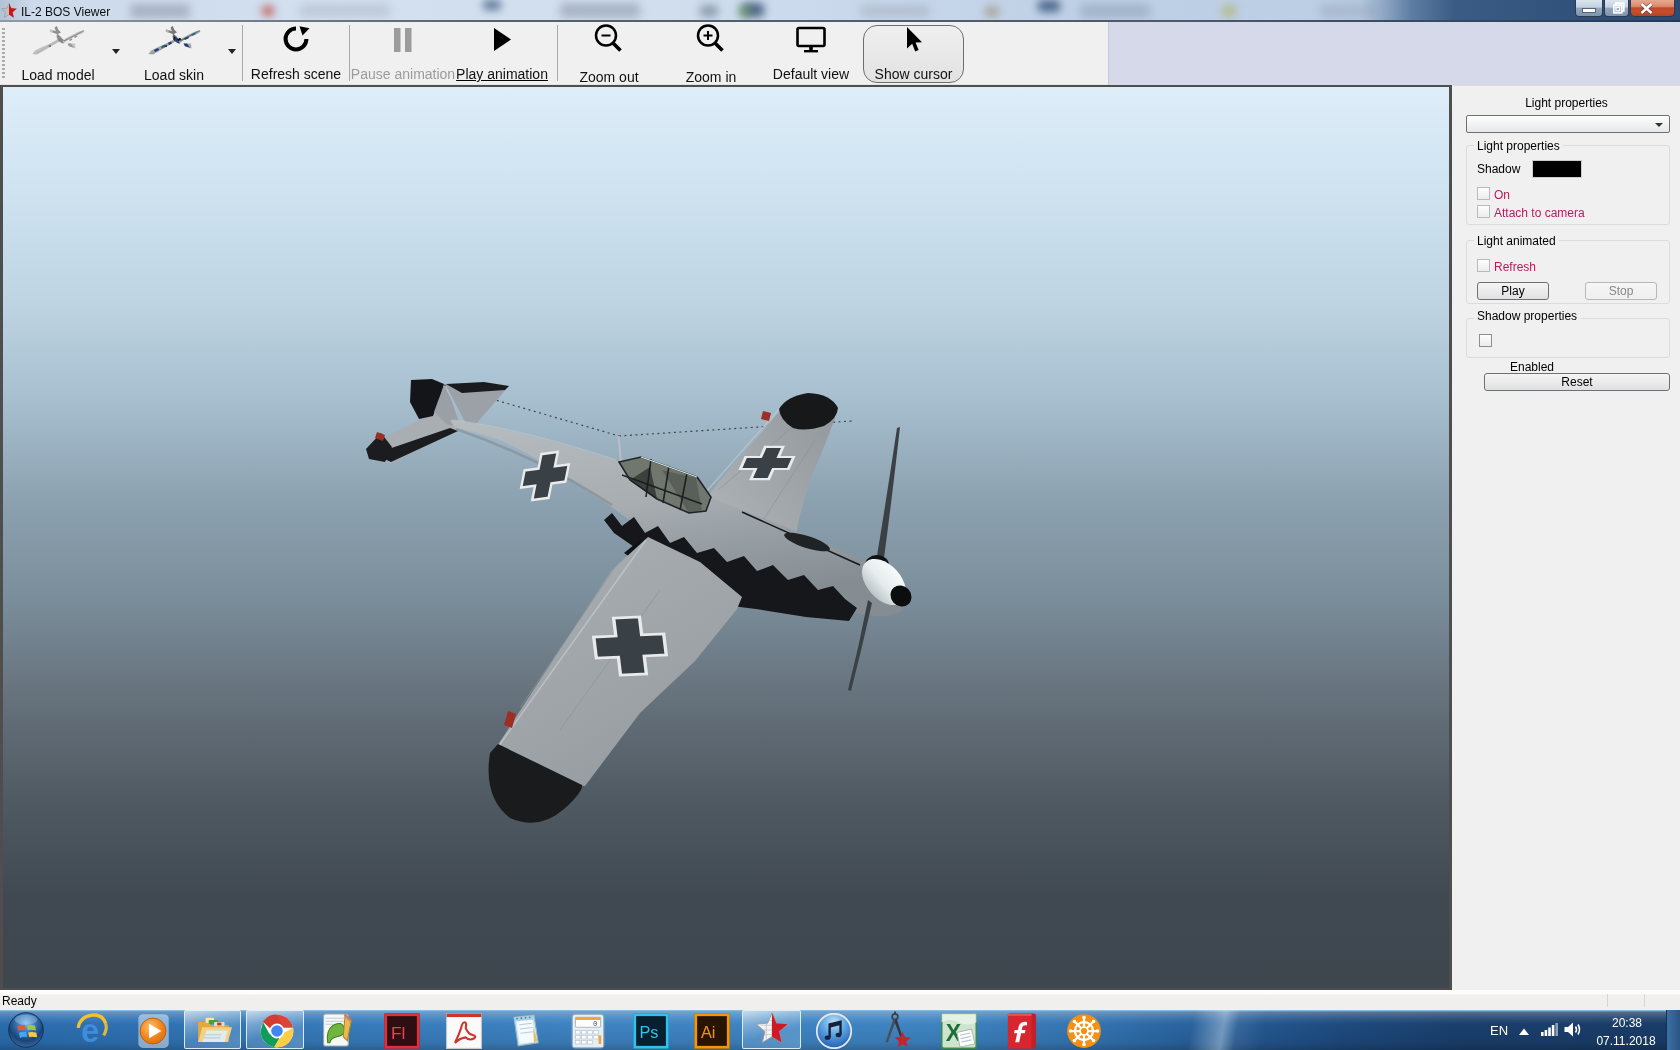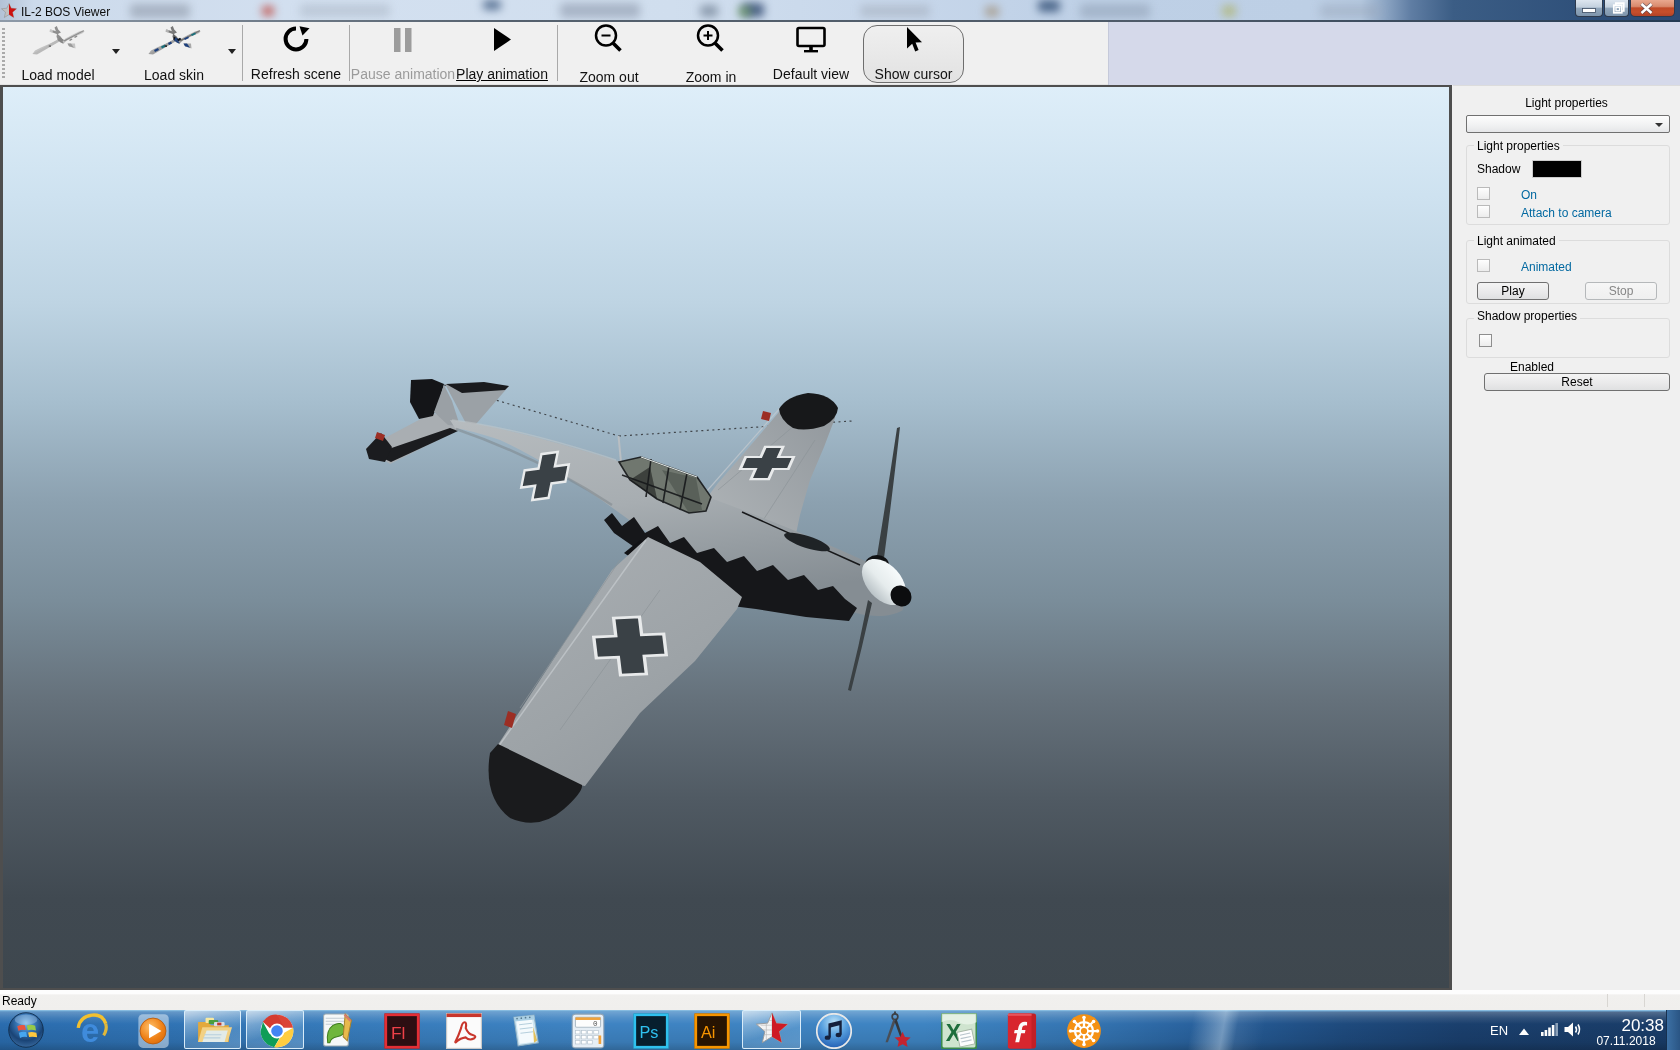--- a/index.html
+++ b/index.html
@@ -40,21 +40,21 @@
   border:2px solid #4e4e4e; border-left-width:3px; border-right-width:3px; }
 #vp-inner { position:absolute; left:0; top:0; width:1446px; height:901px;
   background:linear-gradient(180deg,#deeef9 0%,#cee2f0 12%,#bed4e3 24%,#a6bece 35%,#8ca1b0 46%,#7a8d9a 57%,#65717b 68%,#505a63 79%,#404951 90%,#3e474e 100%); }
 
 
 #rpanel { position:absolute; left:1453px; top:85px; width:227px; height:905px; background:#f0f0f0; border-top:1px solid #dcdcdc; font-size:12px; color:#000; }
 #rpanel .gbox { position:absolute; left:13px; width:204px; border:1px solid #dcdcdc; border-radius:3px; }
 #rpanel .glabel { position:absolute; left:21px; background:#f0f0f0; padding:0 3px; }
 .cb { position:absolute; width:13px; height:13px; border:1px solid #8e8e8e; background:linear-gradient(#fefefe,#ececec); }
 .cb.dis { border-color:#bababa; }
-.graytext { color:#0369a1;margin-left:27px; }
+.graytext { color:#be185d; }
 #combo { position:absolute; left:13px; top:29px; width:204px; height:18px; border:1px solid #707070; border-radius:2px;
   background:linear-gradient(#fdfdfd,#f0f1f2 60%,#e5e6e8); }
 #combo .arr { position:absolute; right:6px; top:7px; width:0; height:0; border-left:4px solid transparent; border-right:4px solid transparent; border-top:4px solid #333; }
 .pbtn { position:absolute; height:18px; border:1px solid #707070; border-radius:3px; font-size:12px; text-align:center;
   background:linear-gradient(#f4f4f4,#e9e9ea 60%,#dfe0e1); line-height:16px; }
 .pbtn.dis { border-color:#b5b8ba; color:#868686; background:linear-gradient(#f6f6f6,#efefef); }
 
 
 #statusbar { position:absolute; left:0; top:990px; width:1680px; height:20px;
   background:linear-gradient(#fdfdfd 0%,#fdfdfd 18%,#f1f0ee 25%,#f0efed 100%); font-size:12px; color:#000; }
@@ -343,21 +343,21 @@
     <div style="position:absolute;left:24px;top:76px;">Shadow</div>
     <div style="position:absolute;left:79px;top:74px;width:50px;height:18px;background:#000;border:1px solid #ccc;"></div>
     <div class="cb dis" style="left:24px;top:101px;"></div>
     <div class="graytext" style="position:absolute;left:41px;top:102px;">On</div>
     <div class="cb dis" style="left:24px;top:119px;"></div>
     <div class="graytext" style="position:absolute;left:41px;top:120px;">Attach to camera</div>
 
     <div class="gbox" style="top:154px;height:64px;"></div>
     <div class="glabel" style="top:148px;">Light animated</div>
     <div class="cb dis" style="left:24px;top:173px;"></div>
-    <div class="graytext" style="position:absolute;left:41px;top:174px;">Animated</div>
+    <div class="graytext" style="position:absolute;left:41px;top:174px;">Refresh</div>
     <div class="pbtn" style="left:24px;top:196px;width:72px;">Play</div>
     <div class="pbtn dis" style="left:132px;top:196px;width:72px;">Stop</div>
 
     <div class="gbox" style="top:232px;height:40px;"></div>
     <div class="glabel" style="top:223px;">Shadow properties</div>
     <div class="cb" style="left:26px;top:248px;"></div>
     <div style="position:absolute;left:57px;top:249px;margin-top:25px;">Enabled</div>
 
     <div class="pbtn" style="left:31px;top:287px;width:186px;">Reset</div>
   </div>
@@ -582,18 +582,18 @@
       <rect x="0" y="9" width="2.6" height="4" fill="#fdfdfd"></rect>
       <rect x="3.6" y="7" width="2.6" height="6" fill="#fdfdfd"></rect>
       <rect x="7.2" y="4.5" width="2.6" height="8.5" fill="#fdfdfd"></rect>
       <rect x="10.8" y="2" width="2.6" height="11" fill="#fdfdfd"></rect>
       <rect x="14.4" y="0" width="2.6" height="13" fill="#8ba0b8"></rect>
     </svg>
     <svg style="position:absolute;left:94px;top:12px;" width="18" height="15" viewBox="0 0 18 15">
       <polygon points="0.5,5 4,5 9,0.5 9,14.5 4,10 0.5,10" fill="#fdfdfd"></polygon>
       <path d="M11.5,4.5 Q13.5,7.5 11.5,10.5 M14,2.5 Q17,7.5 14,12.5" stroke="#fdfdfd" stroke-width="1.6" fill="none"></path>
     </svg>
-    <div style="position:absolute;left:120px;top:6px;width:74px;text-align:right;font-size:17px;color:#fff;">20:38</div>
+    <div style="position:absolute;left:120px;top:6px;width:74px;text-align:center;font-size:12px;color:#fff;">20:38</div>
     <div style="position:absolute;left:116px;top:24px;width:80px;text-align:center;font-size:12px;color:#fff;">07.11.2018</div>
   </div>
   <div id="showdesk"></div>
 
 </div>
 
 </body></html>

